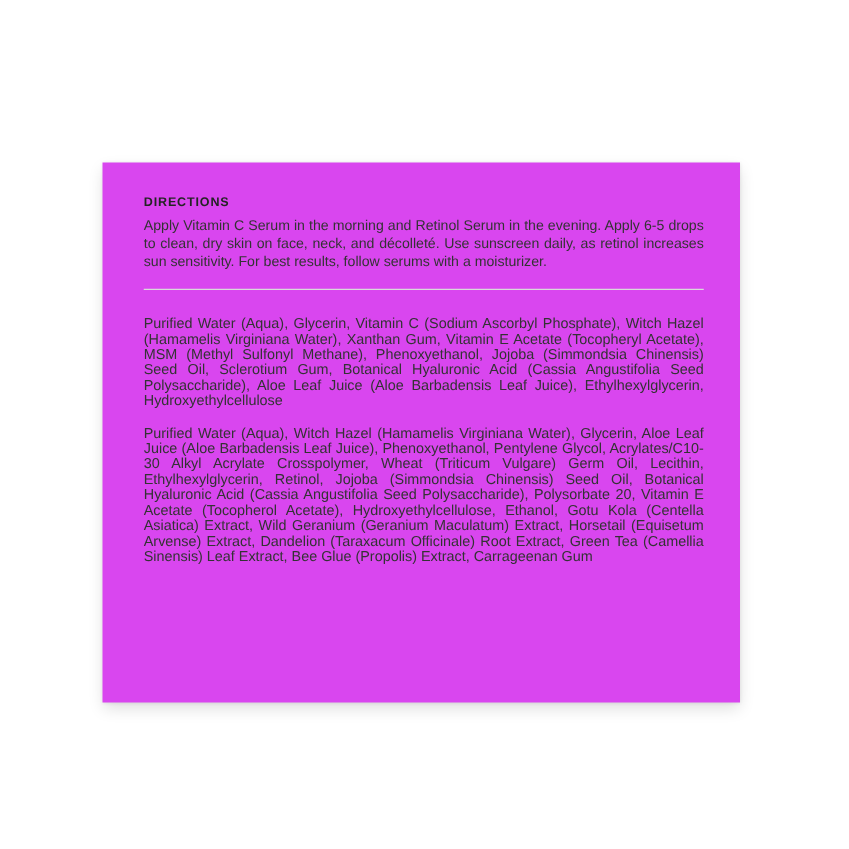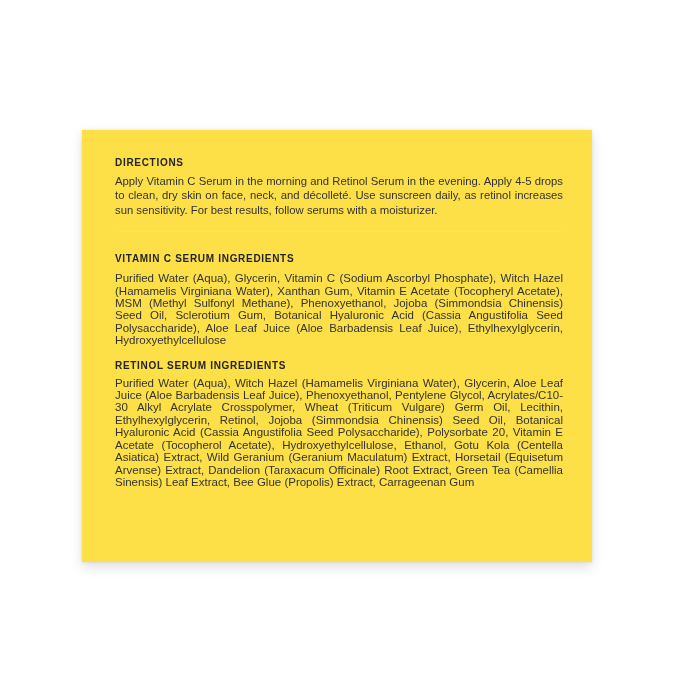--- a/index.html
+++ b/index.html
@@ -15,21 +15,21 @@
     font-family: "Liberation Sans", "DejaVu Sans", sans-serif;
     -webkit-font-smoothing: antialiased;
   }
   .label-card {
     position: absolute;
     left: 82px;
     top: 130px;
     width: 510px;
     height: 432px;
     box-sizing: border-box;
-    background: #fde047;
+    background: #d946ef;
     box-shadow: 0 0 3px rgba(0,0,0,0.09), 0 5px 12px rgba(0,0,0,0.13);
     padding: 27px 29px 0 33px;
   }
   .section-heading {
     margin: 0 0 5px 0;
     font-size: 10px;
     line-height: 12px;
     font-weight: bold;
     letter-spacing: 0.7px;
     color: #242424;
@@ -64,28 +64,26 @@
     margin-bottom: 5px;
   }
 </style>
 </head>
 <body>
 
 <div class="label-card">
 
   <section class="section-directions">
     <h2 class="section-heading">DIRECTIONS</h2>
-    <p class="directions-paragraph">Apply Vitamin C Serum in the morning and Retinol Serum in the evening. Apply 4-5 drops to clean, dry skin on face, neck, and décolleté. Use sunscreen daily, as retinol increases sun sensitivity. For best results, follow serums with a moisturizer.</p>
+    <p class="directions-paragraph">Apply Vitamin C Serum in the morning and Retinol Serum in the evening. Apply 6-5 drops to clean, dry skin on face, neck, and décolleté. Use sunscreen daily, as retinol increases sun sensitivity. For best results, follow serums with a moisturizer.</p>
   </section>
 
   <hr class="divider">
 
   <section class="ingredients-section section-vitamin-c">
-    <h2 class="section-heading">VITAMIN C SERUM INGREDIENTS</h2>
     <p class="ingredients-paragraph">Purified Water (Aqua), Glycerin, Vitamin C (Sodium Ascorbyl Phosphate), Witch Hazel (Hamamelis Virginiana Water), Xanthan Gum, Vitamin E Acetate (Tocopheryl Acetate), MSM (Methyl Sulfonyl Methane), Phenoxyethanol, Jojoba (Simmondsia Chinensis) Seed Oil, Sclerotium Gum, Botanical Hyaluronic Acid (Cassia Angustifolia Seed Polysaccharide), Aloe Leaf Juice (Aloe Barbadensis Leaf Juice), Ethylhexylglycerin, Hydroxyethylcellulose</p>
   </section>
 
   <section class="ingredients-section section-retinol">
-    <h2 class="section-heading">RETINOL SERUM INGREDIENTS</h2>
     <p class="ingredients-paragraph">Purified Water (Aqua), Witch Hazel (Hamamelis Virginiana Water), Glycerin, Aloe Leaf Juice (Aloe Barbadensis Leaf Juice), Phenoxyethanol, Pentylene Glycol, Acrylates/C10-30 Alkyl Acrylate Crosspolymer, Wheat (Triticum Vulgare) Germ Oil, Lecithin, Ethylhexylglycerin, Retinol, Jojoba (Simmondsia Chinensis) Seed Oil, Botanical Hyaluronic Acid (Cassia Angustifolia Seed Polysaccharide), Polysorbate 20, Vitamin E Acetate (Tocopherol Acetate), Hydroxyethylcellulose, Ethanol, Gotu Kola (Centella Asiatica) Extract, Wild Geranium (Geranium Maculatum) Extract, Horsetail (Equisetum Arvense) Extract, Dandelion (Taraxacum Officinale) Root Extract, Green Tea (Camellia Sinensis) Leaf Extract, Bee Glue (Propolis) Extract, Carrageenan Gum</p>
   </section>
 
 </div>
 
 </body></html>

